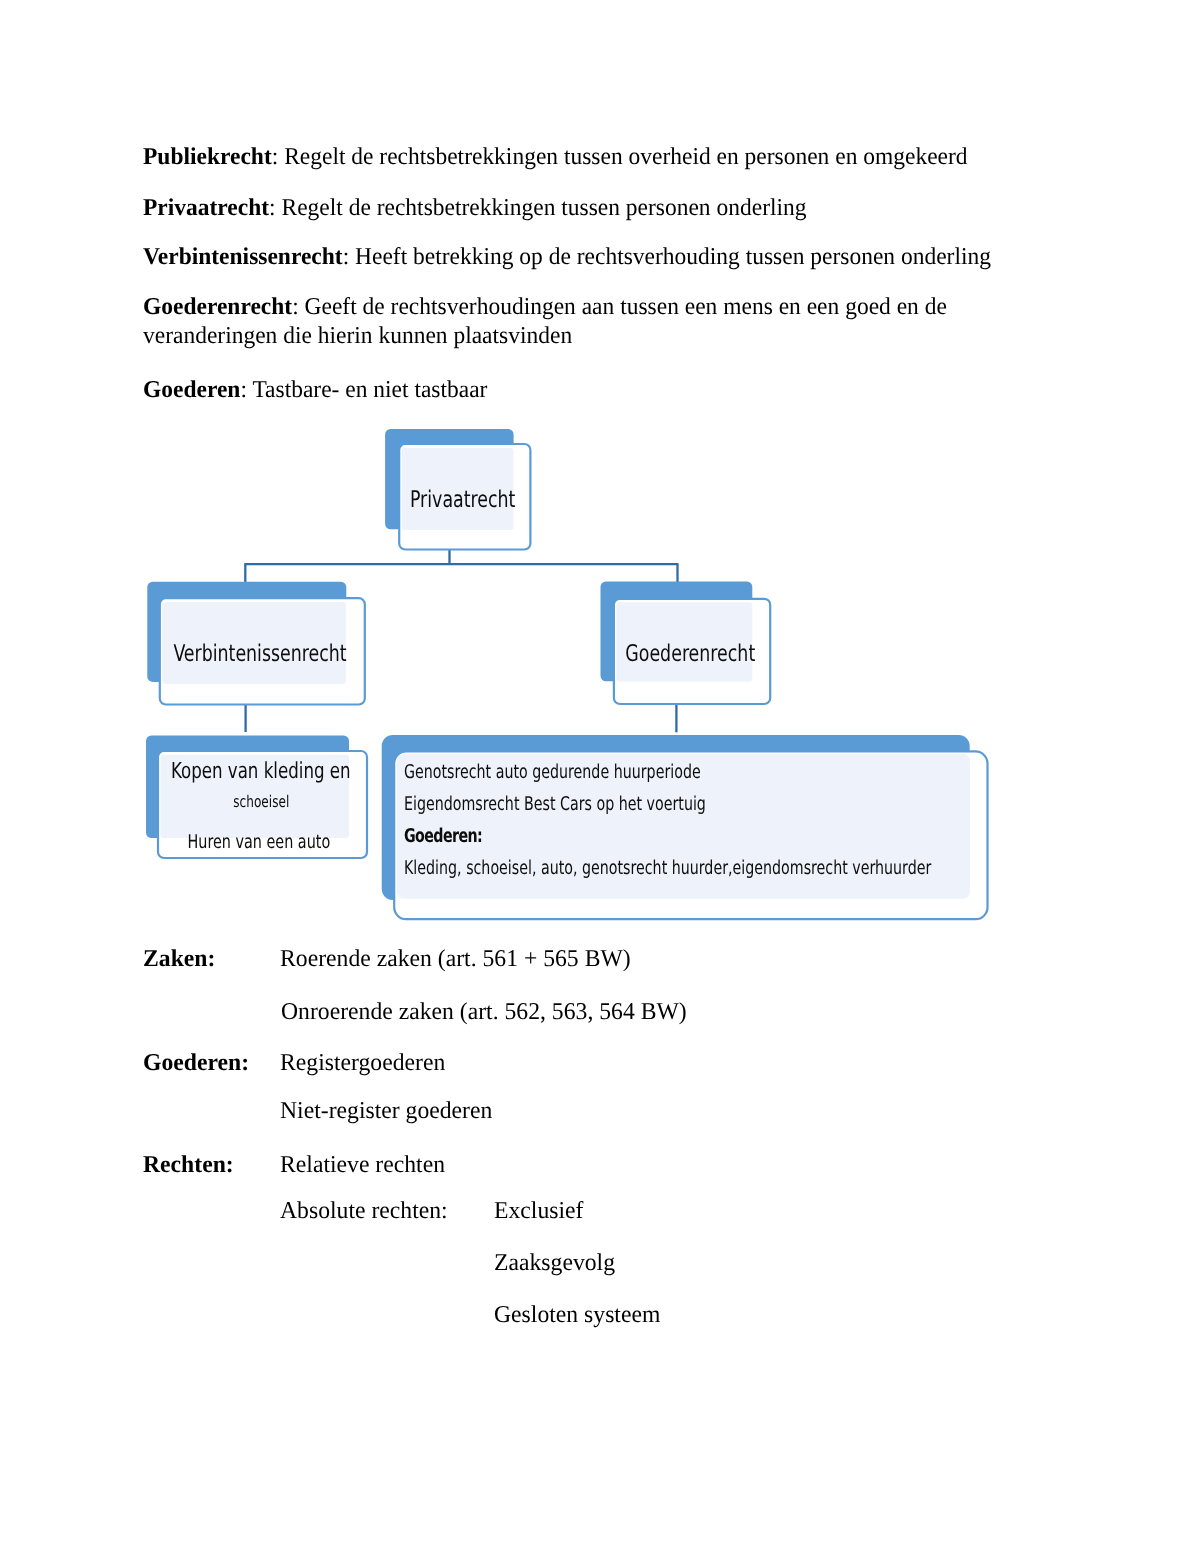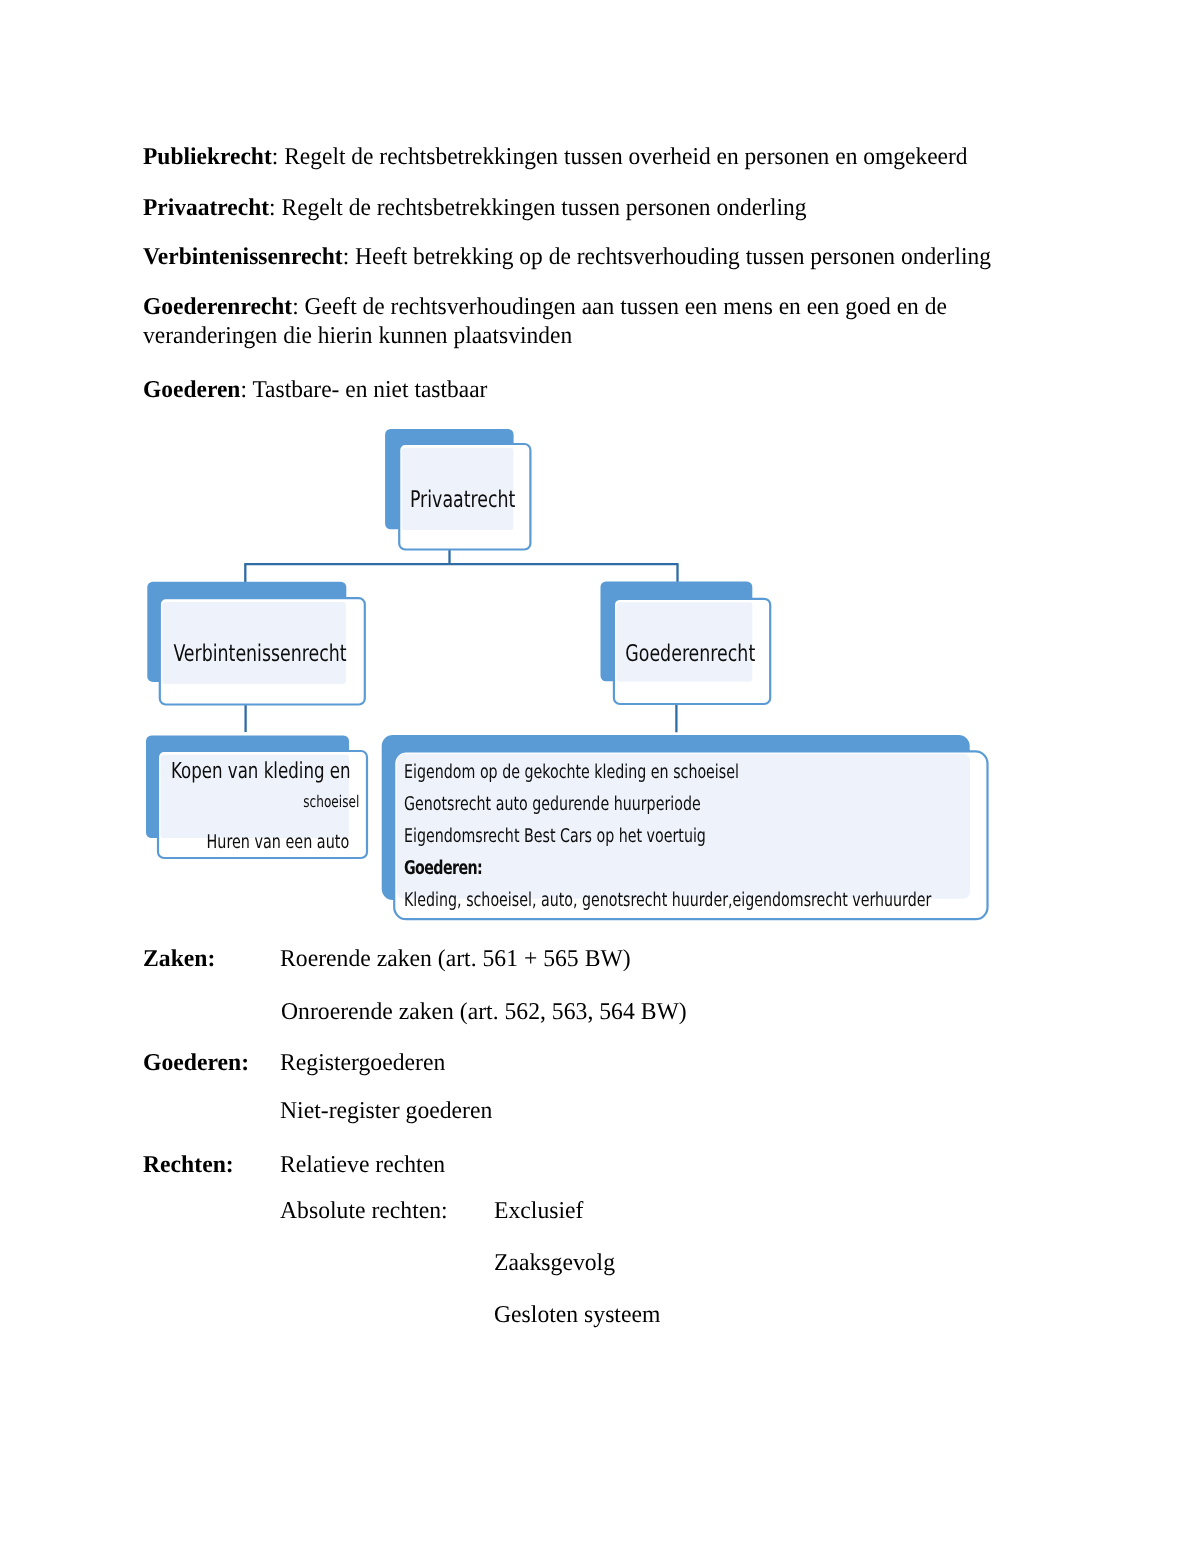--- a/index.html
+++ b/index.html
@@ -10,21 +10,21 @@
   .page{position:absolute;left:0;top:0;width:1067px;height:1553px;}
   .para{position:absolute;left:143px;font-size:24.2px;line-height:29px;color:#000;white-space:nowrap;
         transform:scaleX(0.971);transform-origin:left top;}
   .para b{font-weight:bold;}
   
   #diagram{position:absolute;left:0;top:0;width:1200px;height:1553px;pointer-events:none;}
   .sa-label{position:absolute;font-family:"DejaVu Sans Condensed","DejaVu Sans",sans-serif;
             color:#0d0d0d;text-align:center;white-space:nowrap;}
   .sa-label > span, .sa-list > div > span, .sa-leaf > span{display:inline-block;transform:scaleX(0.841);transform-origin:center;}
   .sa-leaf{position:absolute;font-family:"DejaVu Sans Condensed","DejaVu Sans",sans-serif;
-           color:#0d0d0d;text-align:right;white-space:nowrap;}
+           color:#0d0d0d;text-align:center;white-space:nowrap;}
   .sa-label{line-height:0;}
   .sa-label > span{vertical-align:baseline;}
   .sa-list{position:absolute;font-family:"DejaVu Sans Condensed","DejaVu Sans",sans-serif;
             color:#0d0d0d;font-size:19px;line-height:31.9px;}
   .sa-list > div{white-space:nowrap;}
   .sa-list > div > span{transform-origin:left center;transform:scaleX(0.8325);}
   .ol{position:absolute;font-family:"Liberation Serif",serif;font-size:24.2px;
       line-height:29px;white-space:nowrap;color:#000;
       transform:scaleX(0.979);transform-origin:left top;}
   .ol b{font-weight:bold;}
@@ -91,21 +91,20 @@
 
   <div class="sa-label" style="left:397.2px;top:500px;width:131.2px;font-size:23px"><span>Privaatrecht</span></div>
   <div class="sa-label" style="left:157.4px;top:653.5px;width:204px;font-size:23px"><span>Verbintenissenrecht</span></div>
   <div class="sa-label" style="left:612.8px;top:653.5px;width:154.9px;font-size:23px"><span>Goederenrecht</span></div>
 
   <div class="sa-leaf" style="left:153.5px;top:757px;width:207px;font-size:22px;line-height:29.7px"><span>Kopen van kleding en</span></div>
   <div class="sa-leaf" style="left:158px;top:787.2px;width:207px;font-size:16px;line-height:29.7px"><span>schoeisel</span></div>
   <div class="sa-leaf" style="left:155.5px;top:827.5px;width:207px;font-size:19px;line-height:29.7px"><span>Huren van een auto</span></div>
 
   <div class="sa-list" style="left:404.4px;top:757px;width:640px">
-    <div><span>Eigendom op de gekochte kleding en schoeisel</span></div>
     <div><span>Genotsrecht auto gedurende huurperiode</span></div>
     <div><span>Eigendomsrecht Best Cars op het voertuig</span></div>
     <div style="font-weight:bold;letter-spacing:-0.7px"><span>Goederen:</span></div>
     <div><span>Kleding, schoeisel, auto, genotsrecht huurder,eigendomsrecht verhuurder</span></div>
   </div>
   </div>
 
   <div class="outline">
     <div class="ol" style="left:143px;top:944px"><b>Zaken:</b></div>
     <div class="ol" style="left:279.5px;top:944px">Roerende zaken (art. 561 + 565 BW)</div>

